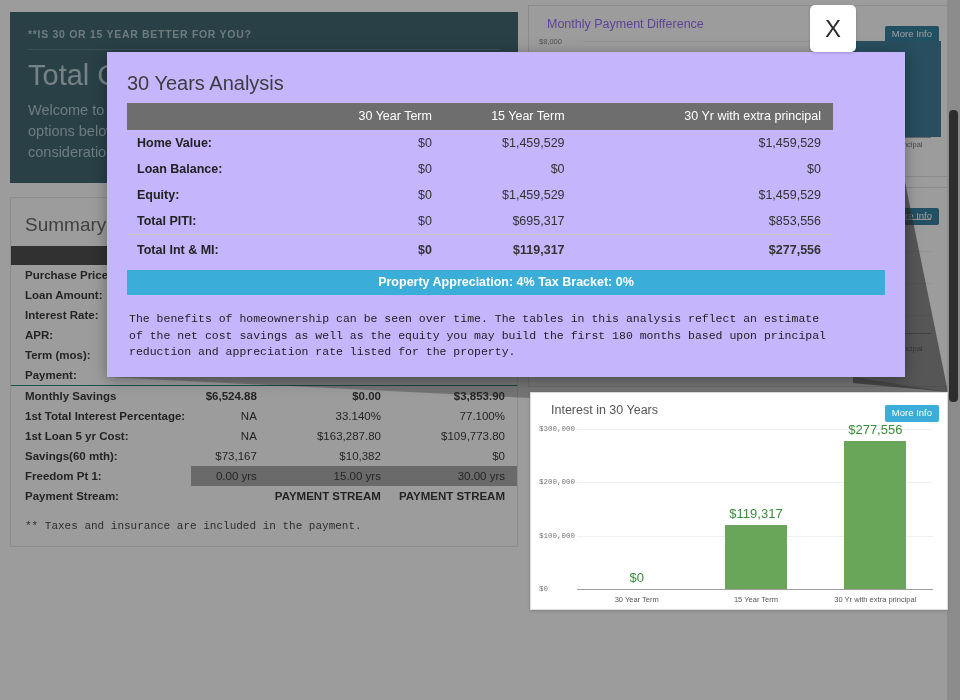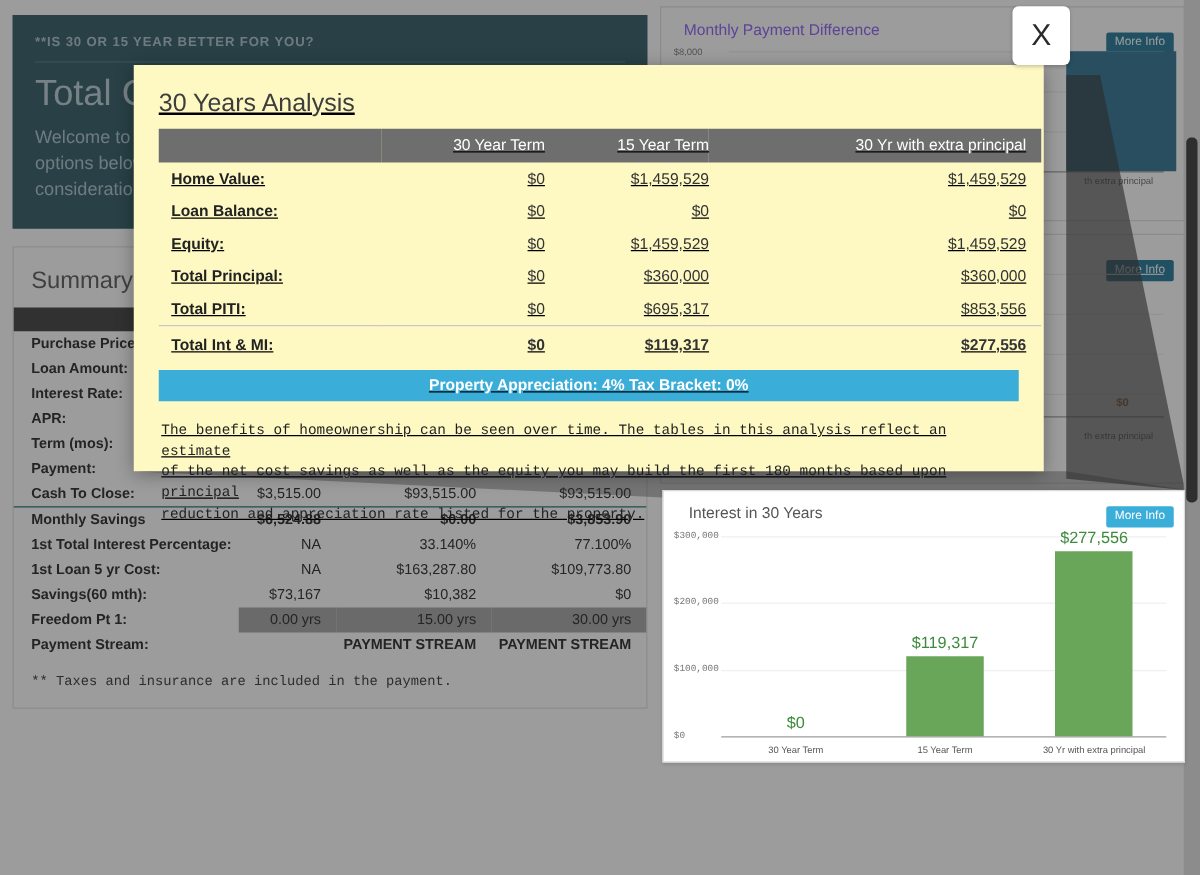--- a/index.html
+++ b/index.html
@@ -224,25 +224,24 @@
   .scroll-thumb {
     position: absolute; right: 2px; top: 110px;
     width: 9px; height: 292px;
     background: #2e2e2e; border-radius: 4px; z-index: 13;
   }
 
   
   .modal {
     position: absolute;
     left: 107px; top: 52px;
-    width: 728px; height: 325px;
-    background: #fef9c3;
+    width: 798px; height: 325px;
+    background: #c4b5fd;
     box-shadow: 0 3px 14px rgba(0,0,0,.35);
     z-index: 20;
-    text-decoration: underline;
   }
   .modal-title {
     font-size: 20px; font-weight: 400; color: #3d3d3d;
     padding: 20px 0 8px 20px;
   }
   table.analysis {
     width: 706px;
     margin: 0 20px;
     border-collapse: collapse;
     font-size: 12.5px;
@@ -367,26 +366,20 @@
                 <td class="lbl">Term (mos):</td>
                 <td class="val"></td>
                 <td class="val"></td>
                 <td class="val"></td>
               </tr>
               <tr>
                 <td class="lbl">Payment:</td>
                 <td class="val"></td>
                 <td class="val"></td>
                 <td class="val"></td>
-              </tr>
-              <tr>
-                <td class="lbl">Cash To Close:</td>
-                <td class="val">$3,515.00</td>
-                <td class="val">$93,515.00</td>
-                <td class="val">$93,515.00</td>
               </tr>
               <tr class="sep">
                 <td class="lbl">Monthly Savings</td>
                 <td class="val pos">$6,524.88</td>
                 <td class="val neg">$0.00</td>
                 <td class="val pos">$3,853.90</td>
               </tr>
               <tr>
                 <td class="lbl">1st Total Interest Percentage:</td>
                 <td class="val">NA</td>
@@ -515,26 +508,20 @@
             <td>$0</td>
             <td class="last">$0</td>
           </tr>
           <tr>
             <td class="first">Equity:</td>
             <td>$0</td>
             <td>$1,459,529</td>
             <td class="last">$1,459,529</td>
           </tr>
           <tr>
-            <td class="first">Total Principal:</td>
-            <td>$0</td>
-            <td>$360,000</td>
-            <td class="last">$360,000</td>
-          </tr>
-          <tr>
             <td class="first">Total PITI:</td>
             <td>$0</td>
             <td>$695,317</td>
             <td class="last">$853,556</td>
           </tr>
           <tr class="total">
             <td class="first">Total Int &amp; MI:</td>
             <td class="red">$0</td>
             <td class="green">$119,317</td>
             <td class="last green">$277,556</td>

